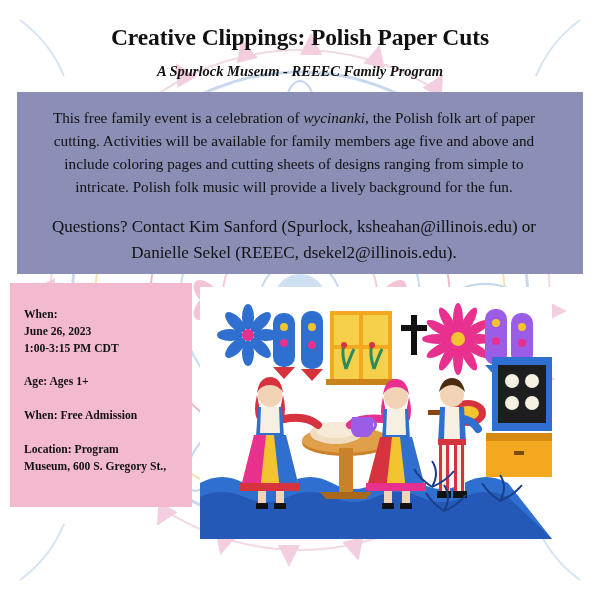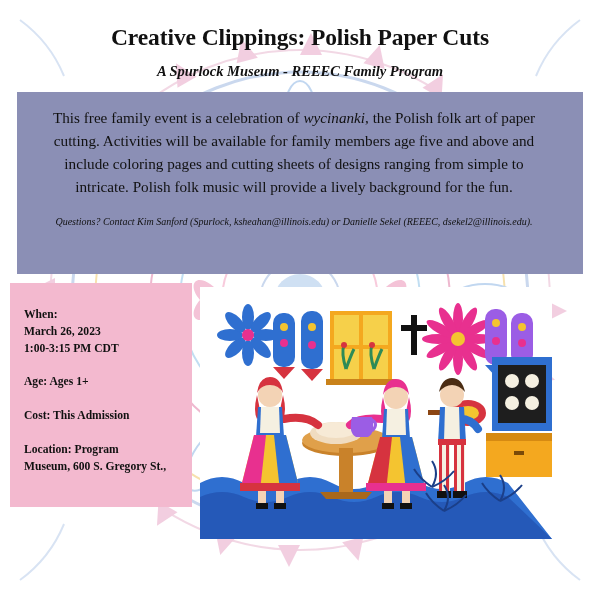--- a/index.html
+++ b/index.html
@@ -67,22 +67,21 @@
     font-family: "Liberation Serif", serif;
     font-size: 15.2px;
     line-height: 1.52;
     color: #111111;
     text-align: center;
     margin: 0;
   }
   .desc-text em { font-style: italic; }
   .desc-contact {
     font-family: "Liberation Serif", serif;
-    font-style: italic;
-    font-size: 10px;
+    font-size: 17px;
     line-height: 1.5;
     color: #111111;
     text-align: center;
     margin: 16px 0 0 0;
   }
   
   .details-panel {
     position: absolute;
     left: 10px;
     top: 283px;
@@ -326,26 +325,26 @@
     <p class="subtitle">A Spurlock Museum - REEEC Family Program</p>
   </div>
 
   <div class="desc-panel">
     <p class="desc-text"><span>This free family event is a celebration of </span><em>wycinanki</em><span>, the Polish folk art of paper cutting. Activities will be available for family members age five and above and include coloring pages and cutting sheets of designs ranging from simple to intricate. Polish folk music will provide a lively background for the fun.</span></p>
     <p class="desc-contact">Questions? Contact Kim Sanford (Spurlock, ksheahan@illinois.edu) or Danielle Sekel (REEEC, dsekel2@illinois.edu).</p>
   </div>
 
   <div class="details-panel">
     <p class="detail-line">When:</p>
-    <p class="detail-line">March 26, 2023</p>
+    <p class="detail-line">June 26, 2023</p>
     <p class="detail-line">1:00-3:15 PM CDT</p>
     <div class="detail-gap"></div>
     <p class="detail-line">Age: Ages 1+</p>
     <div class="detail-gap"></div>
-    <p class="detail-line">Cost: This Admission</p>
+    <p class="detail-line">When: Free Admission</p>
     <div class="detail-gap"></div>
     <p class="detail-line"> Location: Program</p>
     <p class="detail-line">Museum, 600 S. Gregory St.,</p>
   </div>
 
   <div class="art-panel">
     <svg class="art-svg" width="352" height="252" viewBox="0 0 352 252" xmlns="http://www.w3.org/2000/svg">
       <rect x="0" y="0" width="352" height="252" fill="#ffffff"></rect>
 
       <path d="M0,196 q22,-12 44,0 q22,12 44,0 q22,-12 44,0 q22,12 44,0 q22,-12 44,0 q22,12 44,0 q22,-12 44,0 L352,252 L0,252 Z" fill="#2f6fd0"></path>

